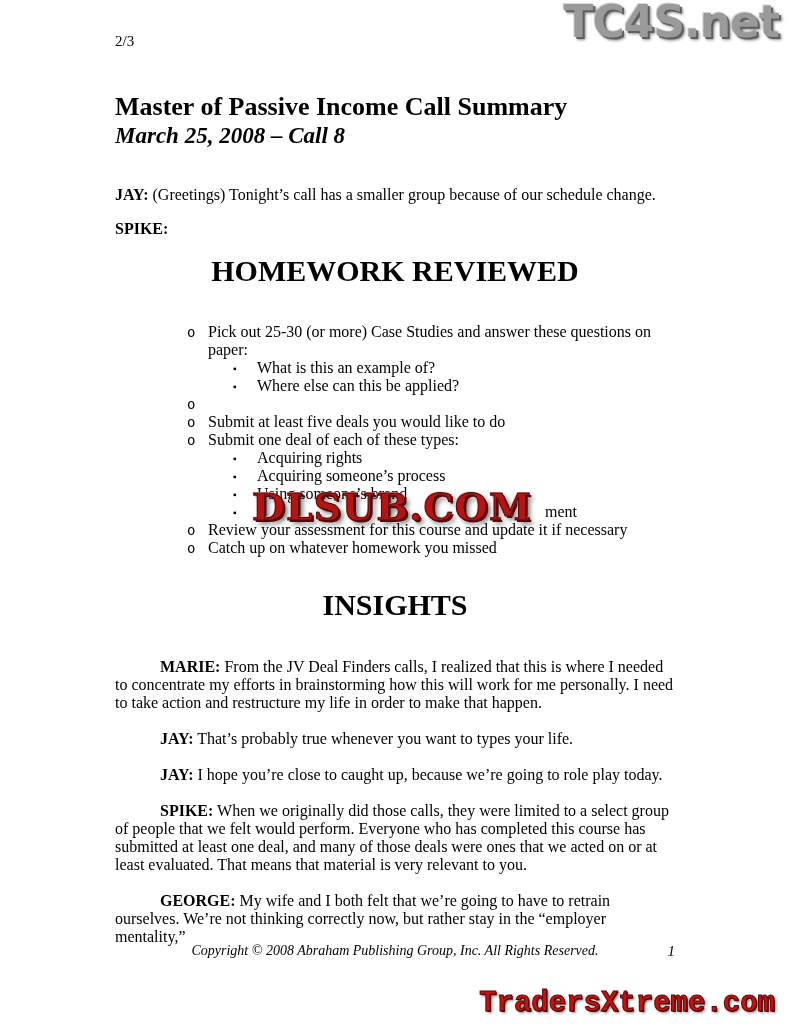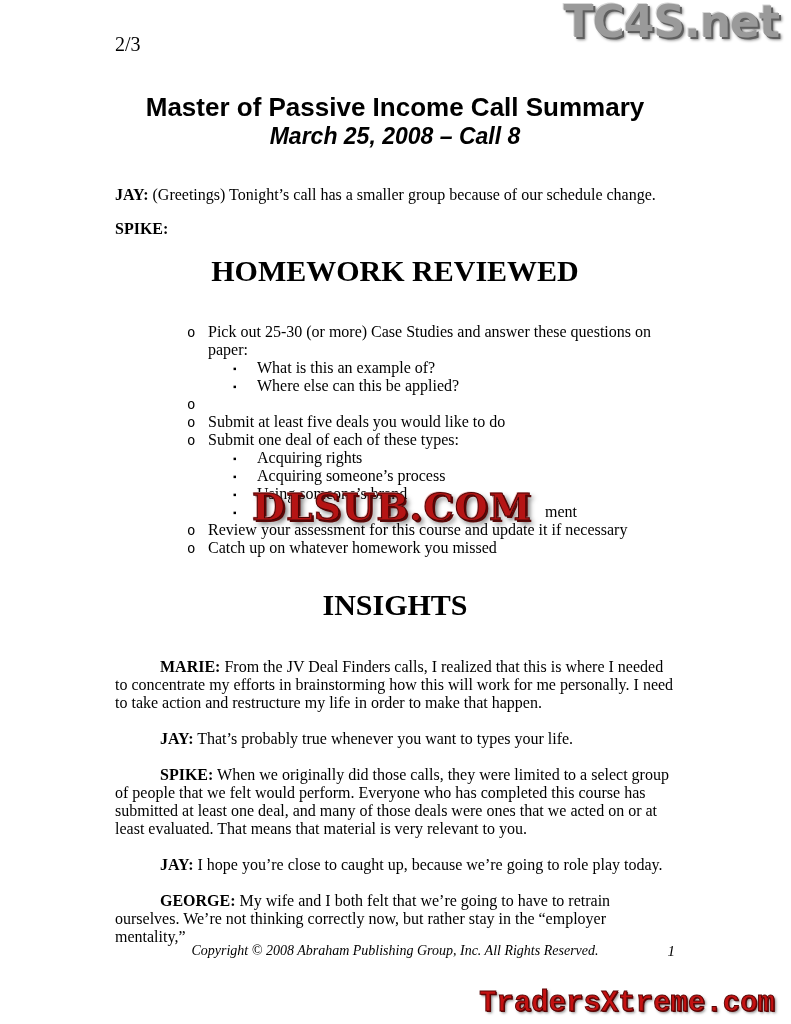--- a/index.html
+++ b/index.html
@@ -8,25 +8,25 @@
     background: #ffffff;
     font-family: "Liberation Serif", serif;
     font-size: 16px; color: #000;
     position: relative; overflow: hidden;
   }
   .content {
     position: absolute; left: 115px; top: 0;
     width: 560px; height: 1024px;
   }
   .page-indicator {
-    position: absolute; top: 33px; left: 0; font-size: 20px;
+    position: absolute; top: 33px; left: 0; font-size: 15px;
   }
   .title-block {
-    position: absolute; top: 92px; left: 0; right: 0; text-align: center;
-    font-family: Liberation Sans, sans-serif;
+    position: absolute; top: 92px; left: 0; right: 0; text-align: left;
+    font-family: Liberation Serif, serif;
   }
   .doc-title { font-size: 26px; font-weight: bold; line-height: 30px; }
   .doc-subtitle { font-size: 23px; font-weight: bold; font-style: italic; line-height: 28px; }
   .intro-jay { position: absolute; top: 186px; left: 0; right: 0; line-height: 18px; }
   .intro-spike { position: absolute; top: 220px; left: 0; }
   .speaker { font-weight: bold; }
   .section-heading {
     position: absolute; left: 0; right: 0; text-align: center;
     font-size: 30px; font-weight: bold; font-family: "Liberation Serif", serif;
   }
@@ -152,26 +152,26 @@
   <div class="insights-paragraphs">
     <p class="para">
       <span class="speaker">MARIE:</span>
       <span>From the JV Deal Finders calls, I realized that this is where I needed to concentrate my efforts in brainstorming how this will work for me personally.  I need to take action and restructure my life in order to make that happen.</span>
     </p>
     <p class="para">
       <span class="speaker">JAY:</span>
       <span>That’s probably true whenever you want to types your life.</span>
     </p>
     <p class="para">
+      <span class="speaker">JAY:</span>
+      <span>I hope you’re close to caught up, because we’re going to role play today.</span>
+    </p>
+    <p class="para">
       <span class="speaker">SPIKE:</span>
       <span>When we originally did those calls, they were limited to a select group of people that we felt would perform.  Everyone who has completed this course has submitted at least one deal, and many of those deals were ones that we acted on or at least evaluated.  That means that material is very relevant to you.</span>
-    </p>
-    <p class="para">
-      <span class="speaker">JAY:</span>
-      <span>I hope you’re close to caught up, because we’re going to role play today.</span>
     </p>
     <p class="para">
       <span class="speaker">GEORGE:</span>
       <span>My wife and I both felt that we’re going to have to retrain ourselves.  We’re not thinking correctly now, but rather stay in the “employer mentality,”</span>
     </p>
   </div>
 
   <div class="footer">
     <span class="copyright">Copyright © 2008 Abraham Publishing Group, Inc. All Rights Reserved.</span>
     <span class="page-number">1</span>

